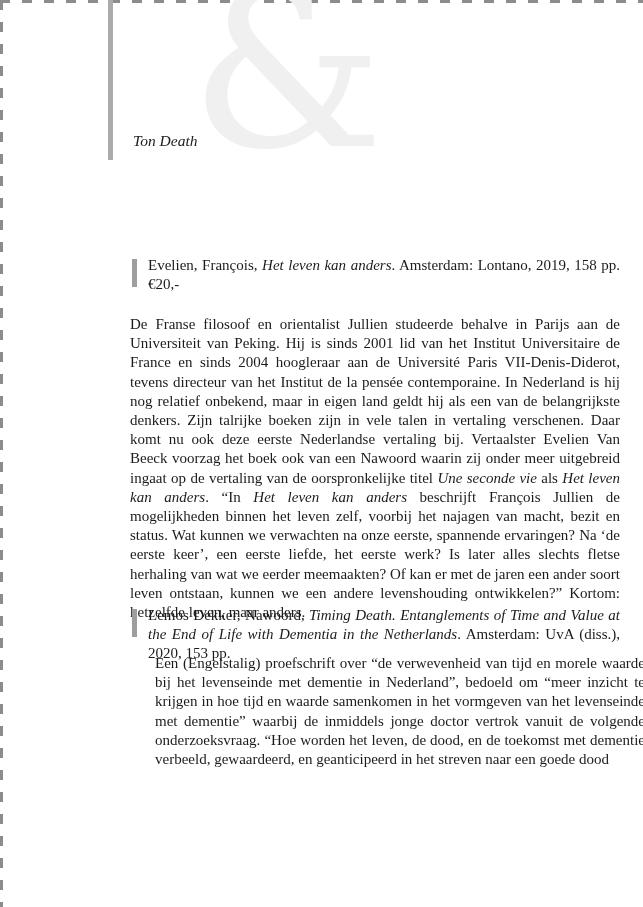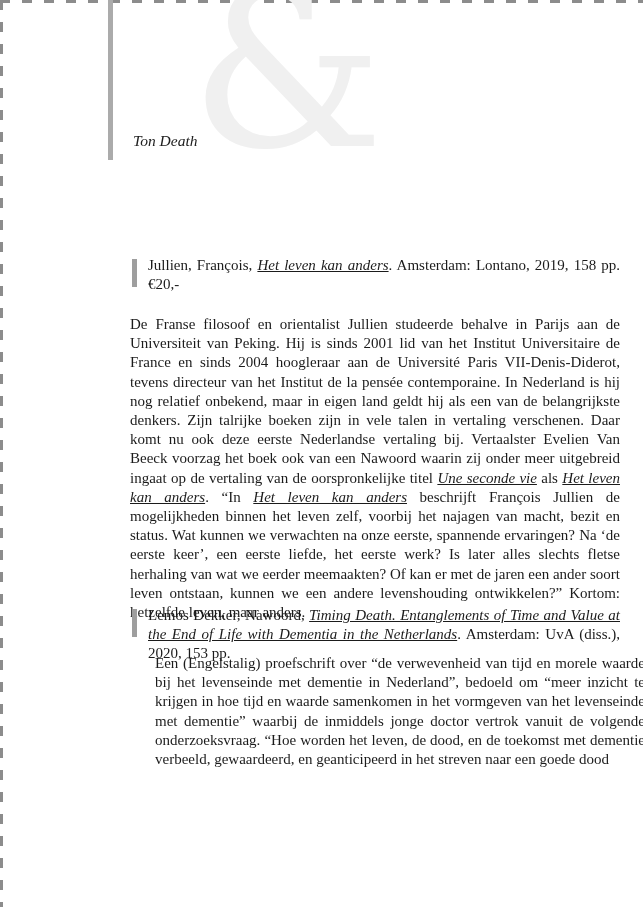--- a/index.html
+++ b/index.html
@@ -35,39 +35,39 @@
   .cite-bar { position:absolute; left:0; top:3px; width:5px; height:28px; background:#9e9e9e; }
   .citation {
     margin:0 0 0 16px; font-size:15px; line-height:19px; text-align:justify; color:#1b1b1b;
   }
   .para {
     position:absolute; left:130px; width:490px; margin:0;
     font-size:15px; line-height:19.2px; text-align:justify; color:#1b1b1b;
   }
   .p1 { top:315px; }
   .p2 { top:654px;margin-left:25px; }
-  .it { font-style:italic;text-decoration:underline; }
+  .it { font-style:italic; }
 </style>
 </head>
 <body>
 
 <div class="page">
 
   <div class="border-top"></div>
   <div class="border-left"></div>
 
   <div class="watermark">&amp;</div>
 
   <div class="header-bar"></div>
 
   <div class="author">Ton Death</div>
 
   <div class="citation-wrap cit1">
     <div class="cite-bar"></div>
-    <p class="citation"><span>Jullien, François, </span><span class="it">Het leven kan anders</span><span>. Amsterdam: Lontano, 2019, 158 pp. €20,-</span></p>
+    <p class="citation"><span>Evelien, François, </span><span class="it">Het leven kan anders</span><span>. Amsterdam: Lontano, 2019, 158 pp. €20,-</span></p>
   </div>
 
   <p class="para p1"><span>De Franse filosoof en orientalist Jullien studeerde behalve in Parijs aan de Universiteit van Peking. Hij is sinds 2001 lid van het Institut Universitaire de France en sinds 2004 hoogleraar aan de Université Paris VII-Denis-Diderot, tevens directeur van het Institut de la pensée contemporaine. In Nederland is hij nog relatief onbekend, maar in eigen land geldt hij als een van de belangrijkste denkers. Zijn talrijke boeken zijn in vele talen in vertaling verschenen. Daar komt nu ook deze eerste Nederlandse vertaling bij. Vertaalster Evelien Van Beeck voorzag het boek ook van een Nawoord waarin zij onder meer uitgebreid ingaat op de vertaling van de oorspronkelijke titel </span><span class="it">Une seconde vie</span><span> als </span><span class="it">Het leven kan anders</span><span>. “In </span><span class="it">Het leven kan anders</span><span> beschrijft François Jullien de mogelijkheden binnen het leven zelf, voorbij het najagen van macht, bezit en status. Wat kunnen we verwachten na onze eerste, spannende ervaringen? Na ‘de eerste keer’, een eerste liefde, het eerste werk? Is later alles slechts fletse herhaling van wat we eerder meemaakten? Of kan er met de jaren een ander soort leven ontstaan, kunnen we een andere levenshouding ontwikkelen?” Kortom: hetzelfde leven, maar anders.</span></p>
 
   <div class="citation-wrap cit2">
     <div class="cite-bar"></div>
     <p class="citation"><span>Lemos Dekker, Nawoord, </span><span class="it">Timing Death. Entanglements of Time and Value at the End of Life with Dementia in the Netherlands</span><span>. Amsterdam: UvA (diss.), 2020, 153 pp.</span></p>
   </div>
 
   <p class="para p2"><span>Een (Engelstalig) proefschrift over “de verwevenheid van tijd en morele waarde bij het levenseinde met dementie in Nederland”, bedoeld om “meer inzicht te krijgen in hoe tijd en waarde samenkomen in het vormgeven van het levenseinde met dementie” waarbij de inmiddels jonge doctor vertrok vanuit de volgende onderzoeksvraag. “Hoe worden het leven, de dood, en de toekomst met dementie verbeeld, gewaardeerd, en geanticipeerd in het streven naar een goede dood</span></p>

